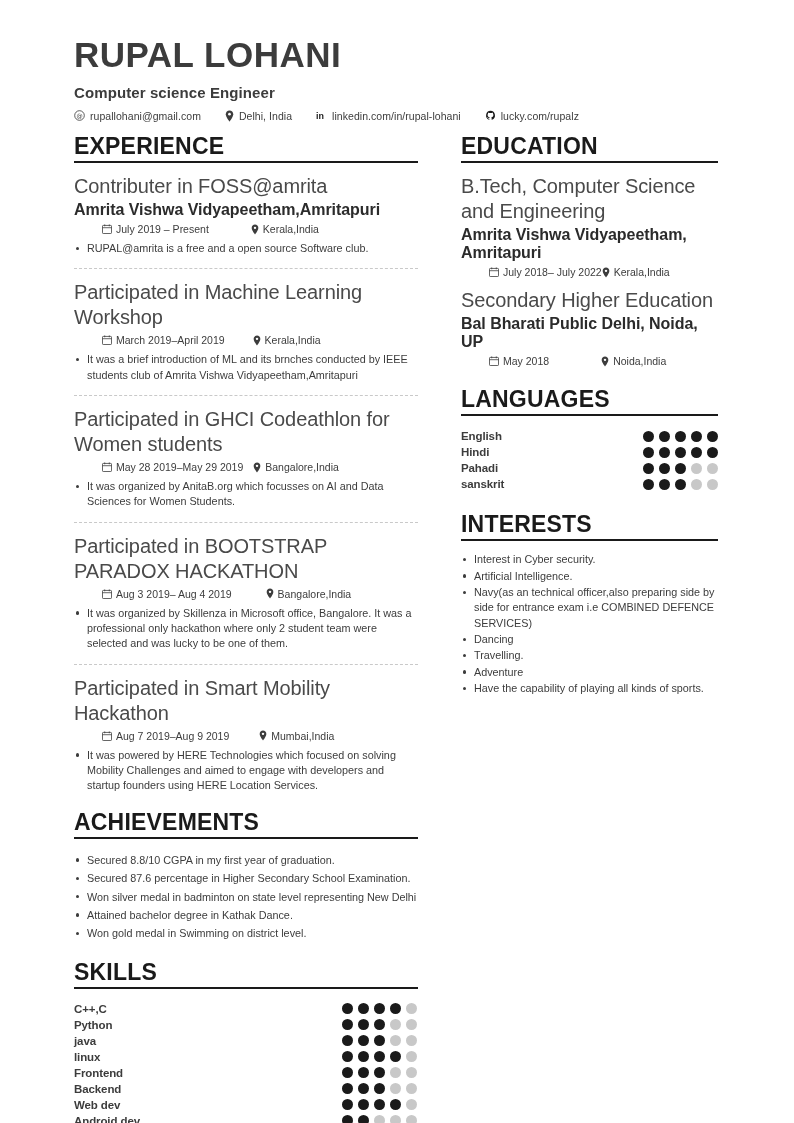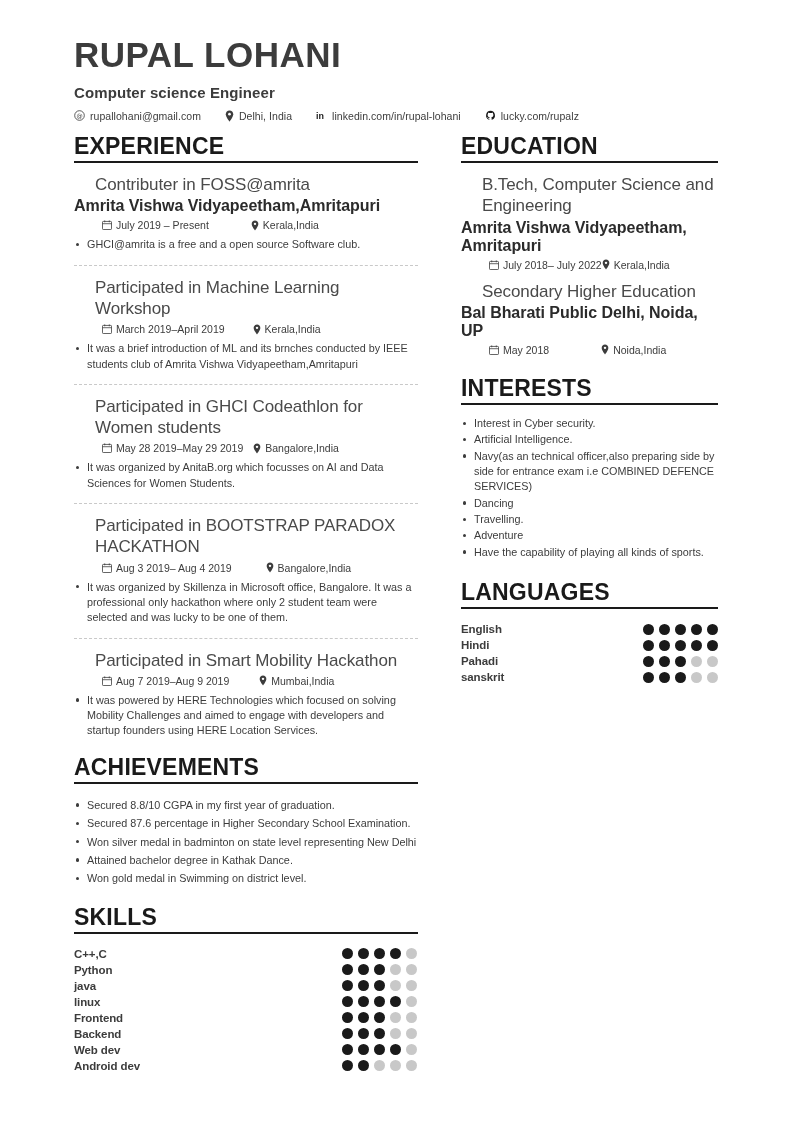--- a/index.html
+++ b/index.html
@@ -74,25 +74,24 @@
     margin: 0;
   }
   .sec-rule {
     border-bottom: 2.5px solid #1a1a1a;
     margin-top: 3px;
   }
 
   
   .entry { padding-top: 11px; }
   .entry-title {
-    font-size: 17px;
+    font-size: 20px;
     color: #4a4a4a;
     line-height: 1.25;
     letter-spacing: -0.1px;
-    margin-left: 21px;
   }
   .entry-org {
     font-size: 16px;
     font-weight: bold;
     color: #2b2b2b;
     margin-top: 2px;
     letter-spacing: -0.05px;
   }
   .meta-row {
     display: flex;
@@ -241,21 +240,21 @@
             <span class="ic">
               <svg width="8" height="11" viewBox="0 0 12 16">
                   <path d="M6 0.6C3.2 0.6 1 2.8 1 5.6c0 3.6 5 9.8 5 9.8s5-6.2 5-9.8C11 2.8 8.8 0.6 6 0.6z" fill="#3c3c3c"></path>
                   <circle cx="6" cy="5.5" r="1.8" fill="#ffffff"></circle>
                 </svg>
             </span>
             <span>Kerala,India</span>
           </span>
         </div>
         <ul class="bullets">
-          <li>GHCI@amrita is a free and a open source Software club.</li>
+          <li>RUPAL@amrita is a free and a open source Software club.</li>
         </ul>
       </div>
 
       <div class="divider"></div>
 
       <div class="entry">
         <div class="entry-title">Participated in Machine Learning Workshop</div>
         <div class="meta-row">
           <span class="meta-date">
             <span class="ic">
@@ -543,84 +542,84 @@
           <span class="meta-loc">
             <span class="ic">
               <svg width="8" height="11" viewBox="0 0 12 16">
                   <path d="M6 0.6C3.2 0.6 1 2.8 1 5.6c0 3.6 5 9.8 5 9.8s5-6.2 5-9.8C11 2.8 8.8 0.6 6 0.6z" fill="#3c3c3c"></path>
                   <circle cx="6" cy="5.5" r="1.8" fill="#ffffff"></circle>
                 </svg>
             </span>
             <span>Noida,India</span>
           </span>
         </div>
+      </div>
+    </div>
+
+    <div class="section" style="margin-top:20px">
+      <div class="sec-title">LANGUAGES</div>
+      <div class="sec-rule"></div>
+      <div class="rating-block">
+
+        <div class="rating-row">
+          <span class="rating-label">English</span>
+          <span class="dots">
+            <span class="dot on"></span>
+              <span class="dot on"></span>
+              <span class="dot on"></span>
+              <span class="dot on"></span>
+              <span class="dot on"></span>
+          </span>
+        </div>
+
+        <div class="rating-row">
+          <span class="rating-label">Hindi</span>
+          <span class="dots">
+            <span class="dot on"></span>
+              <span class="dot on"></span>
+              <span class="dot on"></span>
+              <span class="dot on"></span>
+              <span class="dot on"></span>
+          </span>
+        </div>
+
+        <div class="rating-row">
+          <span class="rating-label">Pahadi</span>
+          <span class="dots">
+            <span class="dot on"></span>
+              <span class="dot on"></span>
+              <span class="dot on"></span>
+              <span class="dot off"></span>
+              <span class="dot off"></span>
+          </span>
+        </div>
+
+        <div class="rating-row">
+          <span class="rating-label">sanskrit</span>
+          <span class="dots">
+            <span class="dot on"></span>
+              <span class="dot on"></span>
+              <span class="dot on"></span>
+              <span class="dot off"></span>
+              <span class="dot off"></span>
+          </span>
+        </div>
+
       </div>
     </div>
 
     <div class="section" style="margin-top:20px">
       <div class="sec-title">INTERESTS</div>
       <div class="sec-rule"></div>
       <ul class="bullets tight" style="margin-top:11px">
         <li>Interest in Cyber security.</li>
         <li>Artificial Intelligence.</li>
         <li>Navy(as an technical officer,also preparing side by side for entrance exam i.e COMBINED DEFENCE SERVICES)</li>
         <li>Dancing</li>
         <li>Travelling.</li>
         <li>Adventure</li>
         <li>Have the capability of playing all kinds of sports.</li>
       </ul>
     </div>
 
-    <div class="section" style="margin-top:20px">
-      <div class="sec-title">LANGUAGES</div>
-      <div class="sec-rule"></div>
-      <div class="rating-block">
-
-        <div class="rating-row">
-          <span class="rating-label">English</span>
-          <span class="dots">
-            <span class="dot on"></span>
-              <span class="dot on"></span>
-              <span class="dot on"></span>
-              <span class="dot on"></span>
-              <span class="dot on"></span>
-          </span>
-        </div>
-
-        <div class="rating-row">
-          <span class="rating-label">Hindi</span>
-          <span class="dots">
-            <span class="dot on"></span>
-              <span class="dot on"></span>
-              <span class="dot on"></span>
-              <span class="dot on"></span>
-              <span class="dot on"></span>
-          </span>
-        </div>
-
-        <div class="rating-row">
-          <span class="rating-label">Pahadi</span>
-          <span class="dots">
-            <span class="dot on"></span>
-              <span class="dot on"></span>
-              <span class="dot on"></span>
-              <span class="dot off"></span>
-              <span class="dot off"></span>
-          </span>
-        </div>
-
-        <div class="rating-row">
-          <span class="rating-label">sanskrit</span>
-          <span class="dots">
-            <span class="dot on"></span>
-              <span class="dot on"></span>
-              <span class="dot on"></span>
-              <span class="dot off"></span>
-              <span class="dot off"></span>
-          </span>
-        </div>
-
-      </div>
-    </div>
-
   </div>
 
 </div>
 
 </body></html>

